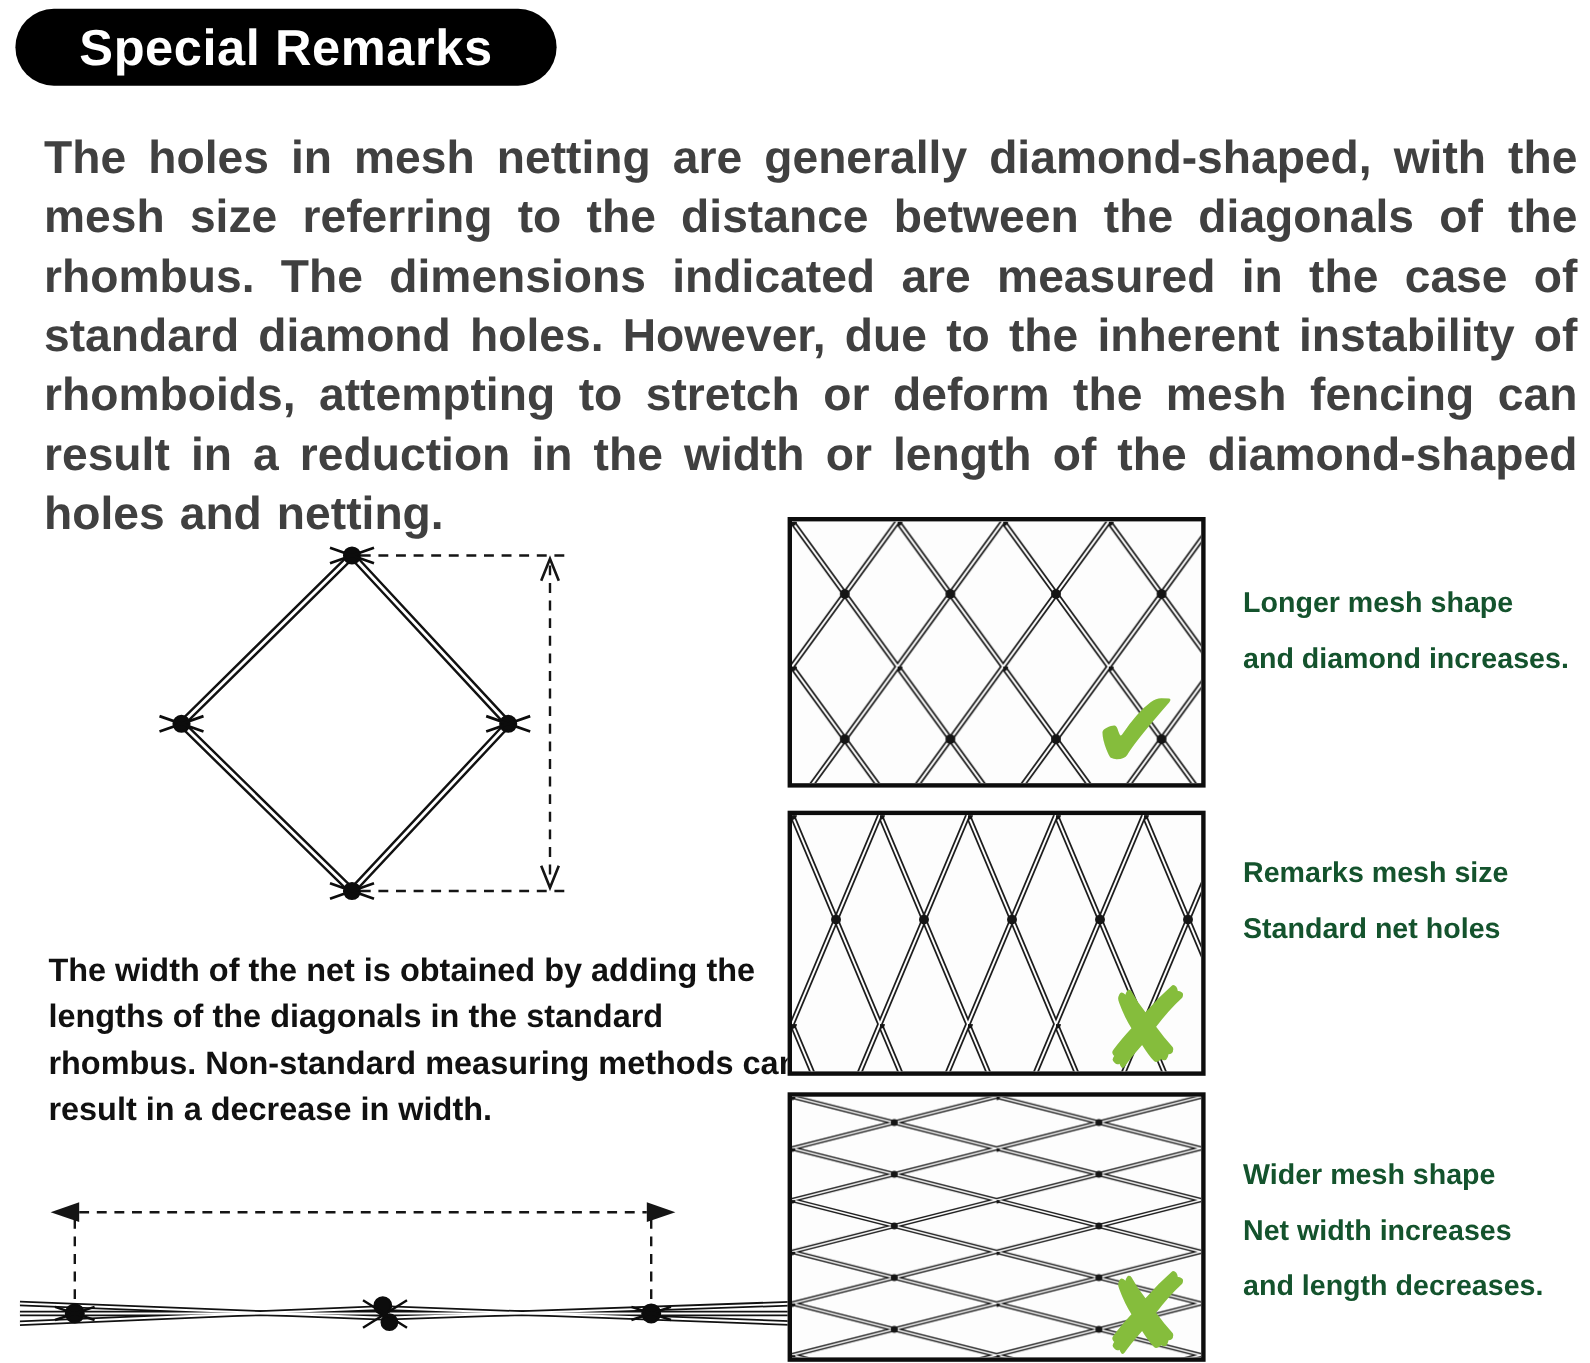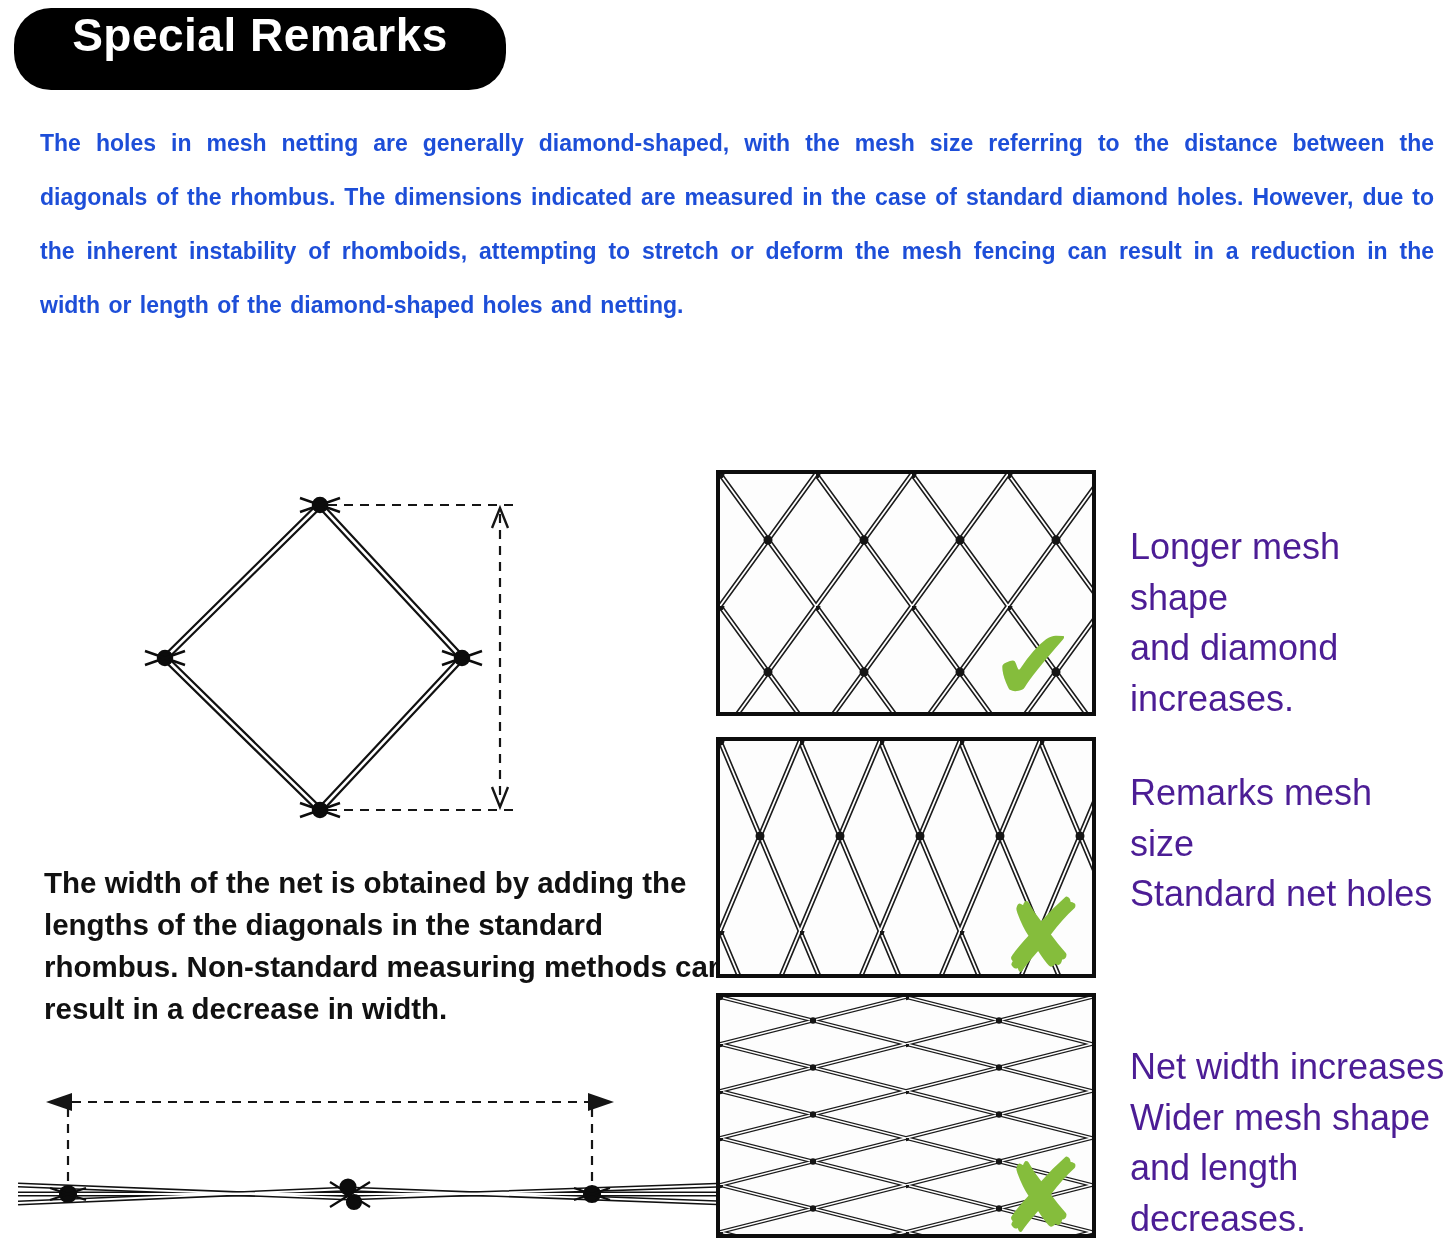--- a/index.html
+++ b/index.html
@@ -2,32 +2,32 @@
 <html><head>
 <meta charset="utf-8">
 <style>
   * { margin:0; padding:0; box-sizing:border-box; }
   html,body { background:#ffffff; }
   body { font-family:"Liberation Sans", sans-serif; color:#141414; }
 
   .page { position:relative; width:1445px; height:1239px; background:#ffffff; overflow:hidden; }
 
   .title-pill {
-    position:absolute; left:14px; top:8px; width:492px; height:82px;
+    position:absolute; left:14px; top:8px; width:492px; height:70px;
     background:#000000; border-radius:37px;
-    display:flex; justify-content:center;
+    display:flex; align-items:center; justify-content:center;
   }
   .title-pill .title-text {
     color:#ffffff; font-size:46px; font-weight:700; letter-spacing:0.5px;
   }
 
   .intro {
     position:absolute; left:40px; top:116px; width:1394px;
-    font-size:23px; font-weight:700; line-height:54px;
-    text-align:justify; color:#1d4ed8; word-spacing:2px;
+    font-size:42px; font-weight:700; line-height:54px;
+    text-align:justify; color:#404040; word-spacing:2px;
   }
 
   .d-rhombus   { position:absolute; left:80px;  top:478px; width:520px; height:366px; }
   .d-collapsed { position:absolute; left:18px;  top:1058px; width:706px; height:180px; }
   .d-rhombus svg, .d-collapsed svg { display:block; }
 
   .note {
     position:absolute; left:44px; top:862px; width:686px;
     font-size:29.5px; font-weight:700; line-height:42px; color:#111111;
   }
@@ -42,21 +42,21 @@
 
   .mark {
     position:absolute; right:8px; bottom:-14px;
     font-family:"DejaVu Sans", sans-serif;
     font-size:102px; line-height:1; color:#85bd3c; font-weight:700;
   }
   .mf1 .mark { bottom:-4px; right:16px; }
 
   .caption {
     position:absolute; left:1130px; width:315px;
-    font-size:36px; font-weight:400; line-height:50.5px; color:#4c1d95;
+    font-size:26px; font-weight:700; line-height:50.5px; color:#14532d;
   }
   .cap1 { top:522px; }
   .cap2 { top:768px; }
   .cap3 { top:1042px; }
 </style>
 </head>
 <body>
 
 <div class="page">
 
@@ -180,18 +180,18 @@
           <path d="M0 0 L186 47 M186 0 L0 47" stroke="#ffffff" stroke-width="1.5" fill="none"></path>
           <circle cx="0" cy="0" r="3.2" fill="#151515"></circle>
           <circle cx="93" cy="23.5" r="3.2" fill="#151515"></circle>
         </pattern>
       </defs>
       <rect width="372" height="237" fill="url(#net3)"></rect>
     </svg>
     <span class="mark">✘</span>
   </div>
   <div class="caption cap3">
+    <div>Wider mesh shape</div>
     <div>Net width increases</div>
-    <div>Wider mesh shape</div>
     <div>and length decreases.</div>
   </div>
 
 </div>
 
 </body></html>

